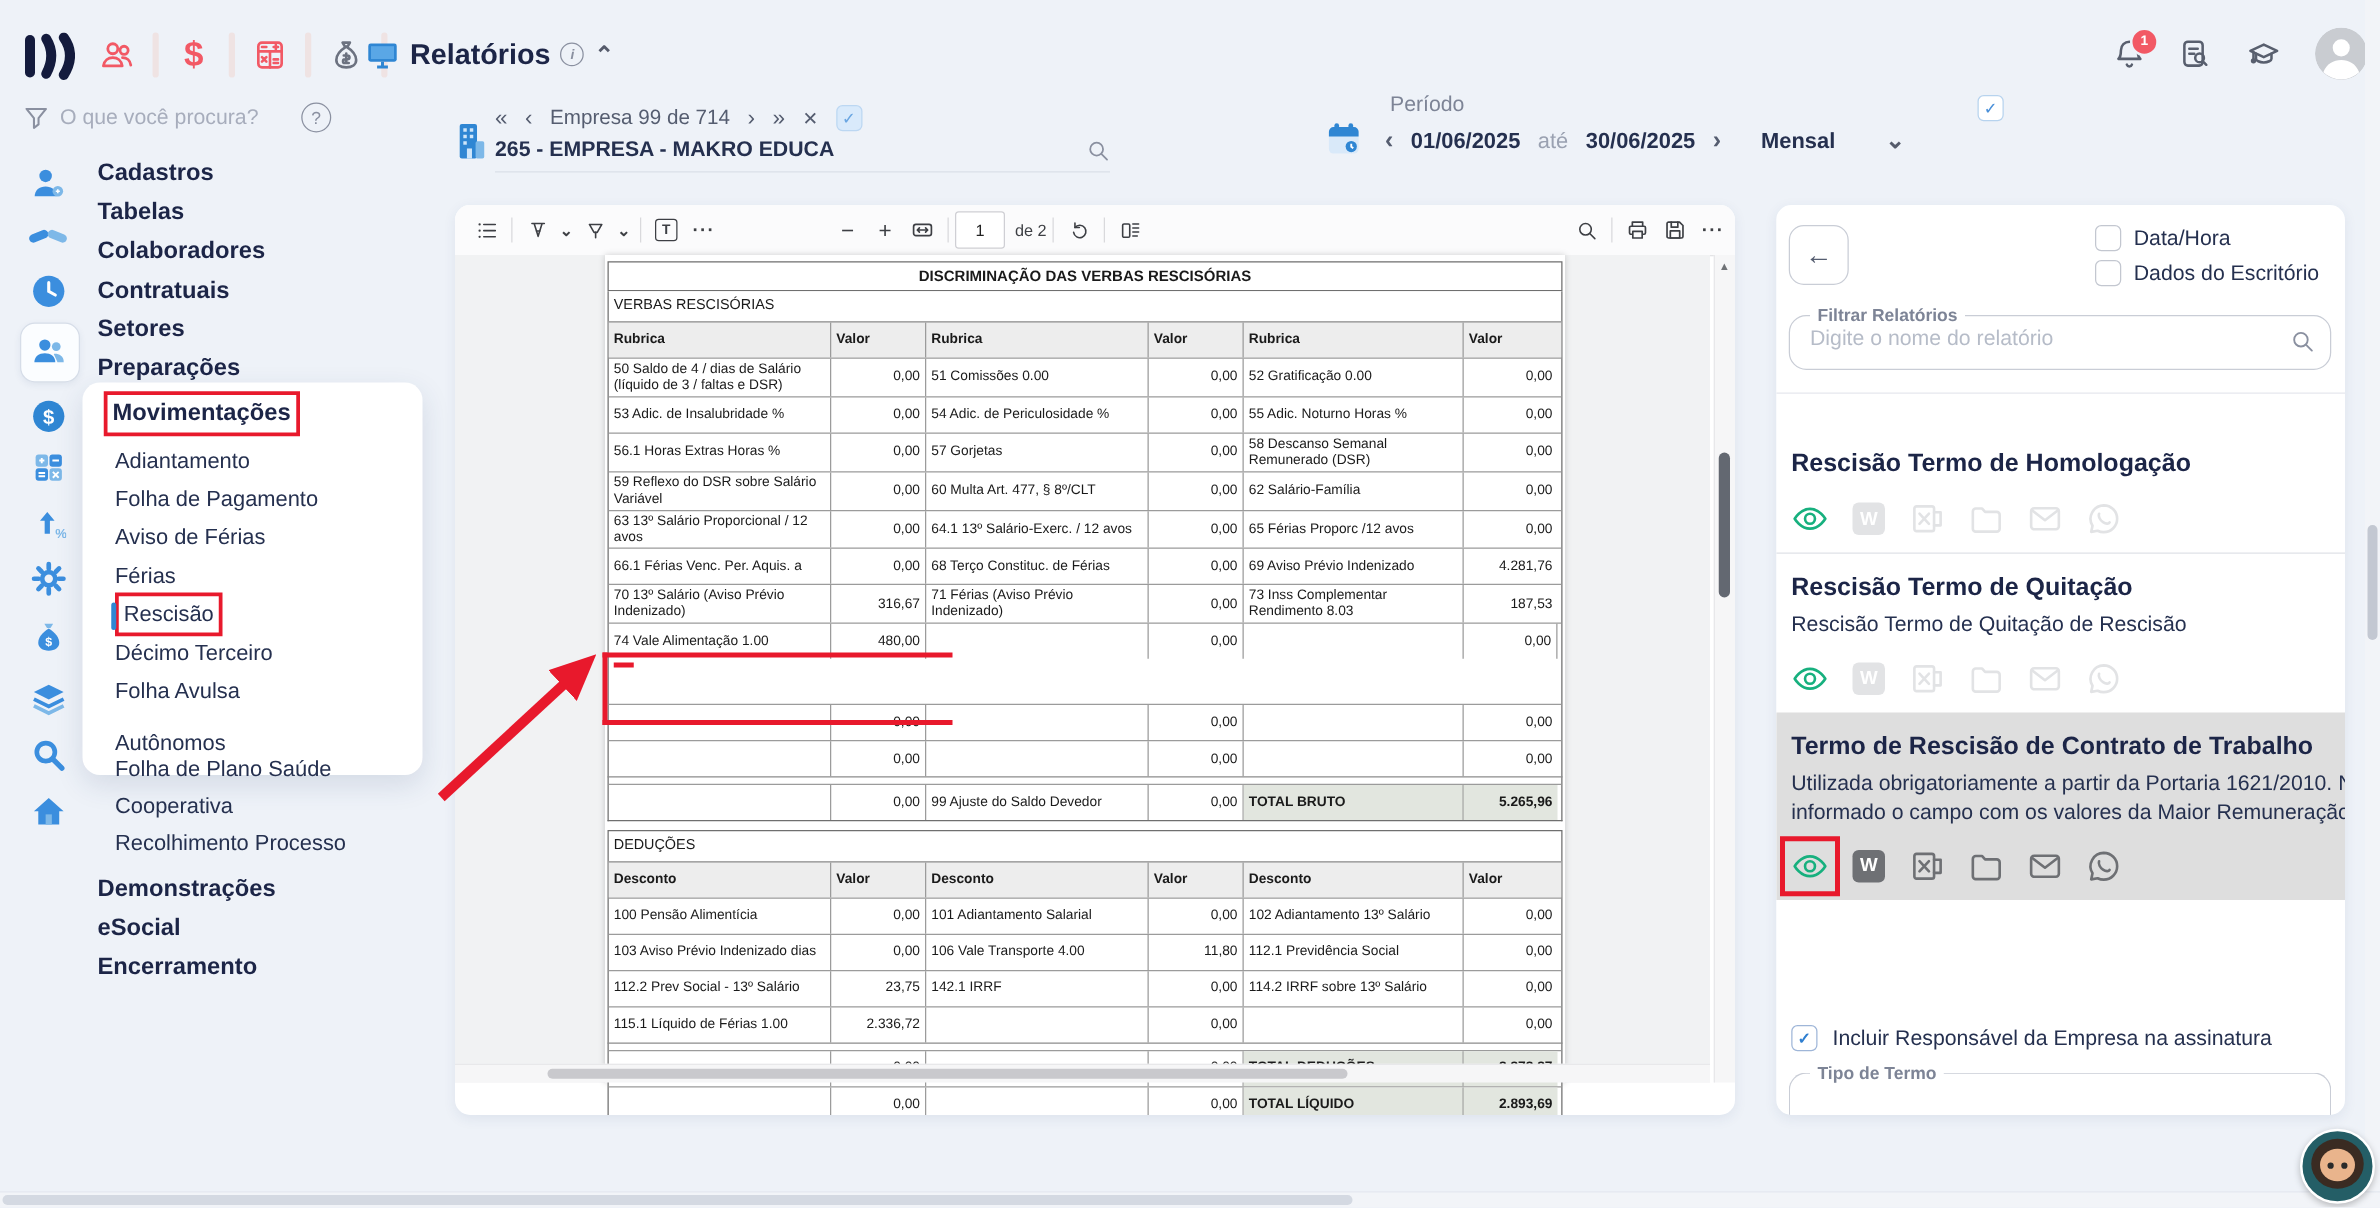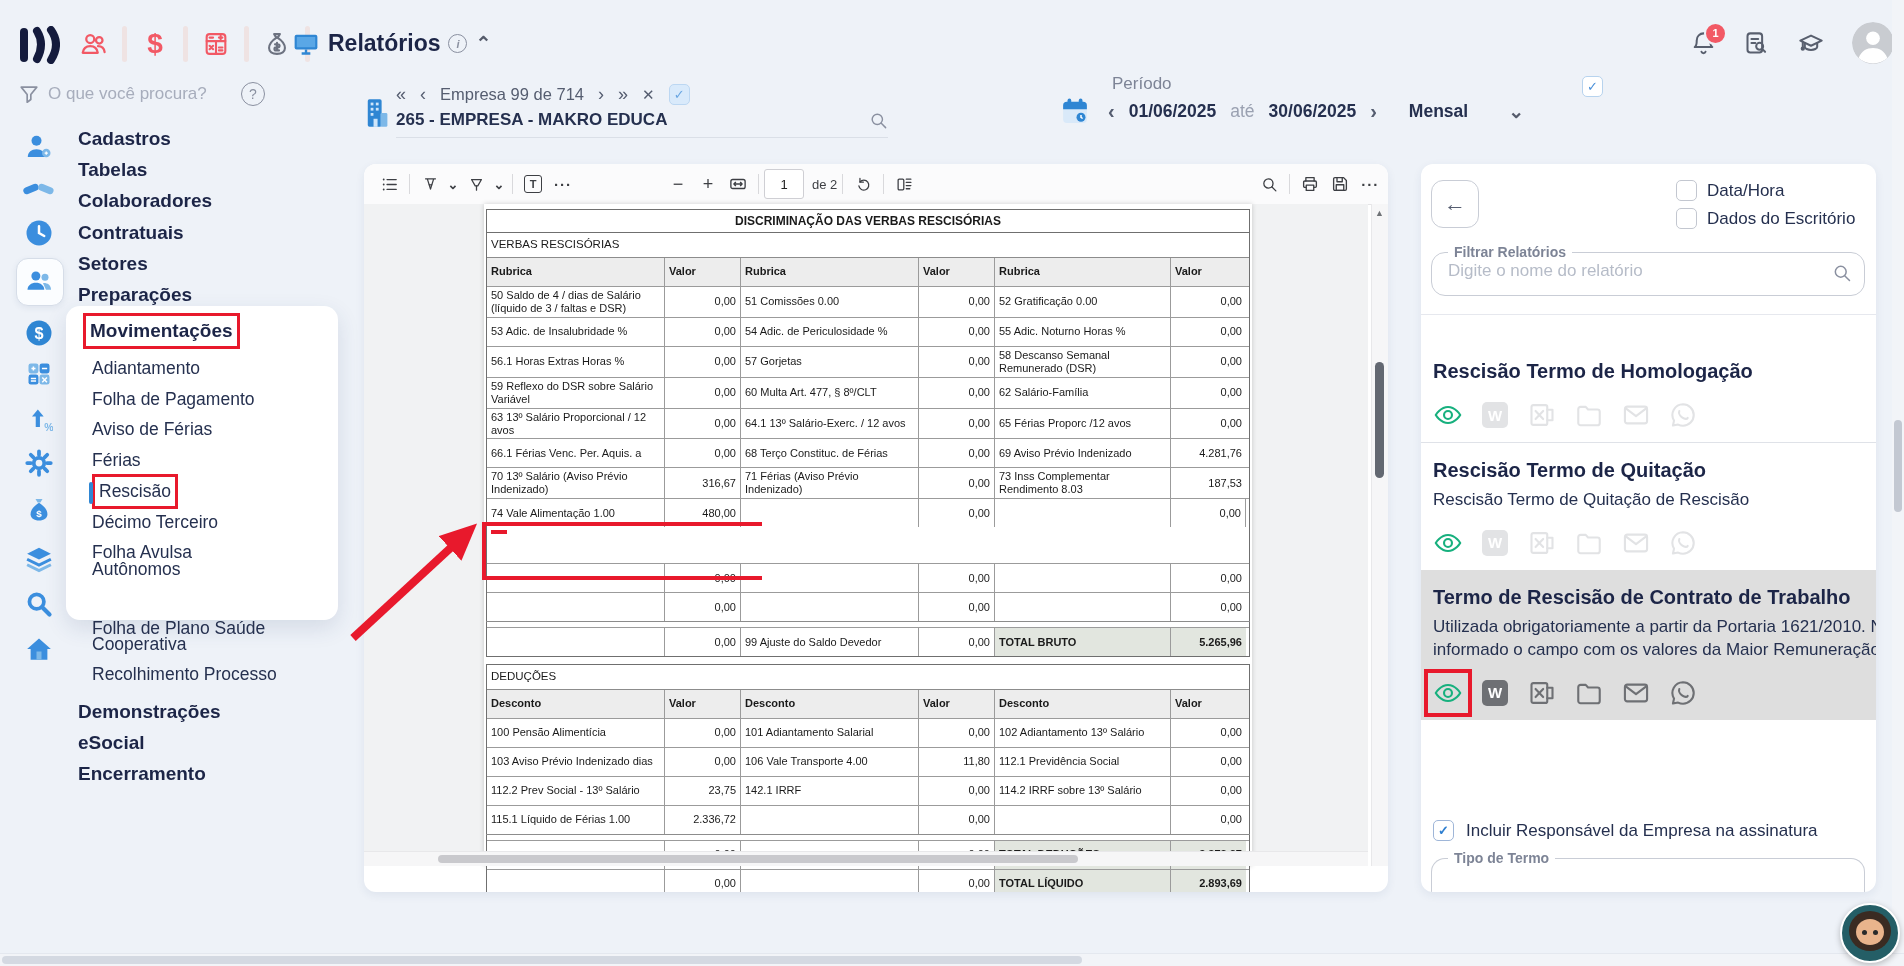--- a/index.html
+++ b/index.html
@@ -402,22 +402,22 @@
     <div class="sub-item" style="top:52px;">Adiantamento</div>
     <div class="sub-item" style="top:83px;">Folha de Pagamento</div>
     <div class="sub-item" style="top:113px;">Aviso de Férias</div>
     <div class="sub-item" style="top:144px;">Férias</div>
     <div class="sub-item redbox" style="top:175px;left:33px;">
       <span class="resc-bar"></span>
       <span>Rescisão</span>
     </div>
     <div class="sub-item" style="top:206px;">Décimo Terceiro</div>
     <div class="sub-item" style="top:236px;">Folha Avulsa</div>
-    <div class="sub-item" style="top:253px;">Autônomos</div>
-    <div class="sub-item" style="top:312px;">Folha de Plano Saúde</div>
+    <div class="sub-item" style="top:278px;">Autônomos</div>
+    <div class="sub-item" style="top:299px;">Folha de Plano Saúde</div>
     <div class="sub-item" style="top:328px;">Cooperativa</div>
     <div class="sub-item" style="top:358px;">Recolhimento Processo</div>
   </div>
 
   <div class="menu-item" style="top:701px;">Demonstrações</div>
   <div class="menu-item" style="top:732px;">eSocial</div>
   <div class="menu-item" style="top:763px;">Encerramento</div>
 
   <div class="abs viewer">
     <div class="vtoolbar">

